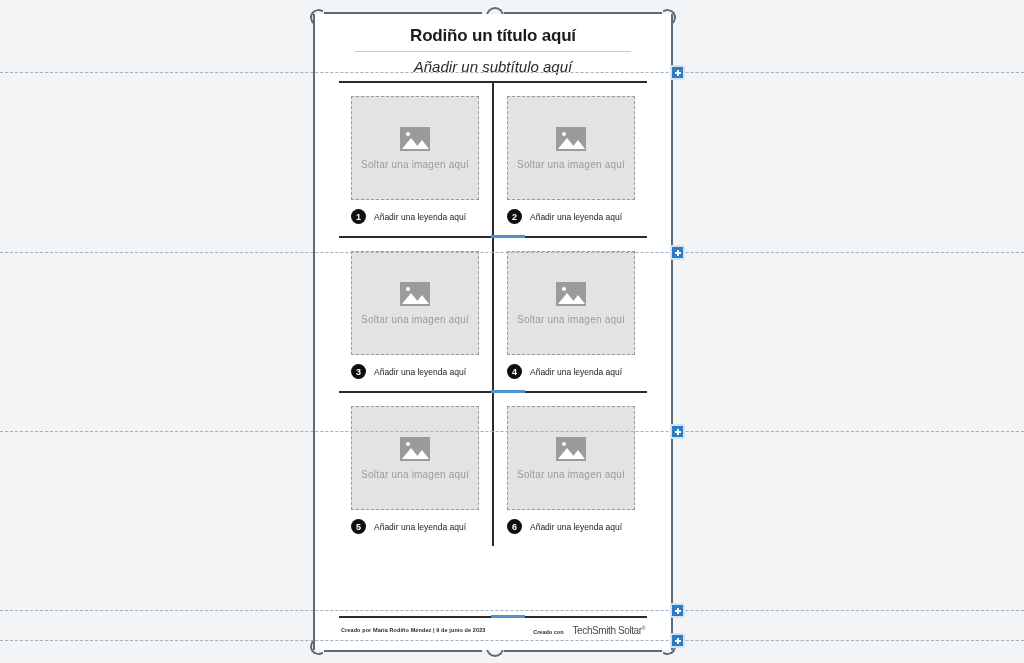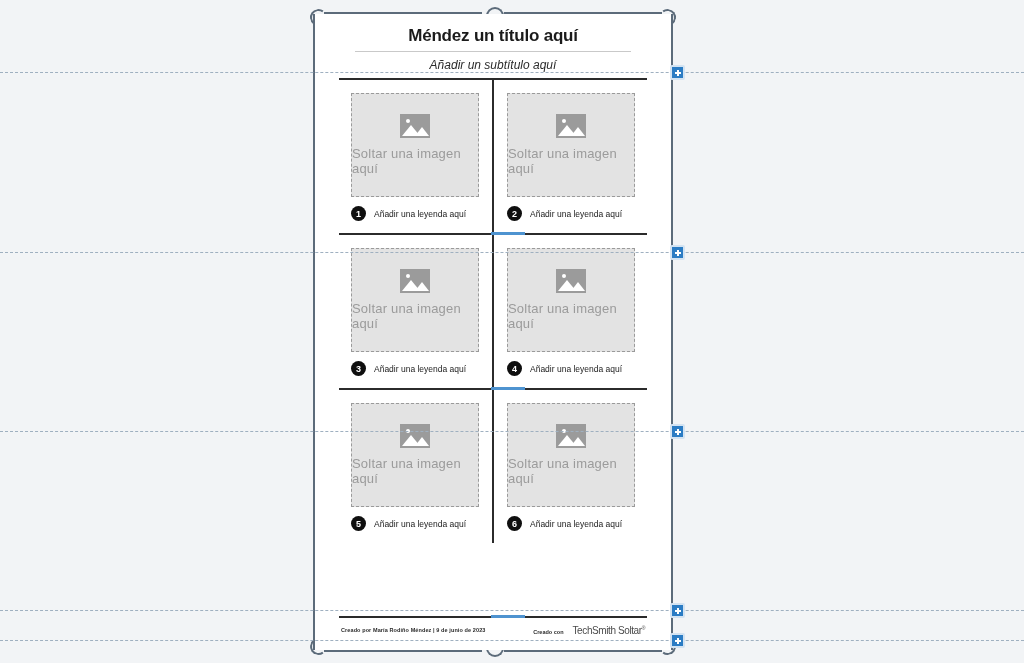--- a/index.html
+++ b/index.html
@@ -85,21 +85,21 @@
     letter-spacing: -0.2px;
     padding-bottom: 5px;
   }
   .title-rule {
     height: 1px;
     background: #c9c9c9;
     margin: 0 6px 6px 6px;
   }
   .doc-subtitle {
     text-align: center;
-    font-size: 12px;
+    font-size: 15px;
     font-style: italic;
     color: #2b2b2b;
     padding-bottom: 6px;
   }
 
   
   .grid-area {
     position: relative;
     margin: 0 22px;
   }
@@ -162,21 +162,21 @@
   }
   .img-icon .mtn-b {
     position: absolute;
     width: 0; height: 0;
     border-left: 7px solid transparent;
     border-right: 7px solid transparent;
     border-bottom: 9px solid #ffffff;
     right: 1px; bottom: 2px;
   }
   .drop-text {
-    font-size: 13px;
+    font-size: 10px;
     color: #9b9b9b;
     letter-spacing: 0.2px;
   }
   .caption-row {
     display: flex;
     align-items: center;
     margin-top: 9px;
   }
   .badge {
     width: 15px;
@@ -298,21 +298,21 @@
   <div class="corner-arc bl" style="left:0; bottom:-3px;"></div>
   <div class="corner-arc br" style="right:0; bottom:-3px;"></div>
 
   <div class="mid-arc" style="left:176px; top:-5px;"></div>
   <div class="mid-arc bottom" style="left:176px; bottom:-5px;"></div>
 </div>
 
 <div id="page-canvas">
 
   <div class="doc-header">
-    <div class="doc-title">Méndez un título aquí</div>
+    <div class="doc-title">Rodiño un título aquí</div>
     <div class="title-rule"></div>
     <div class="doc-subtitle">Añadir un subtítulo aquí</div>
   </div>
 
   <div class="grid-area">
 
     <div class="row-rule"></div>
     <div class="grid-row">
       <div class="col-divider"></div>
 

